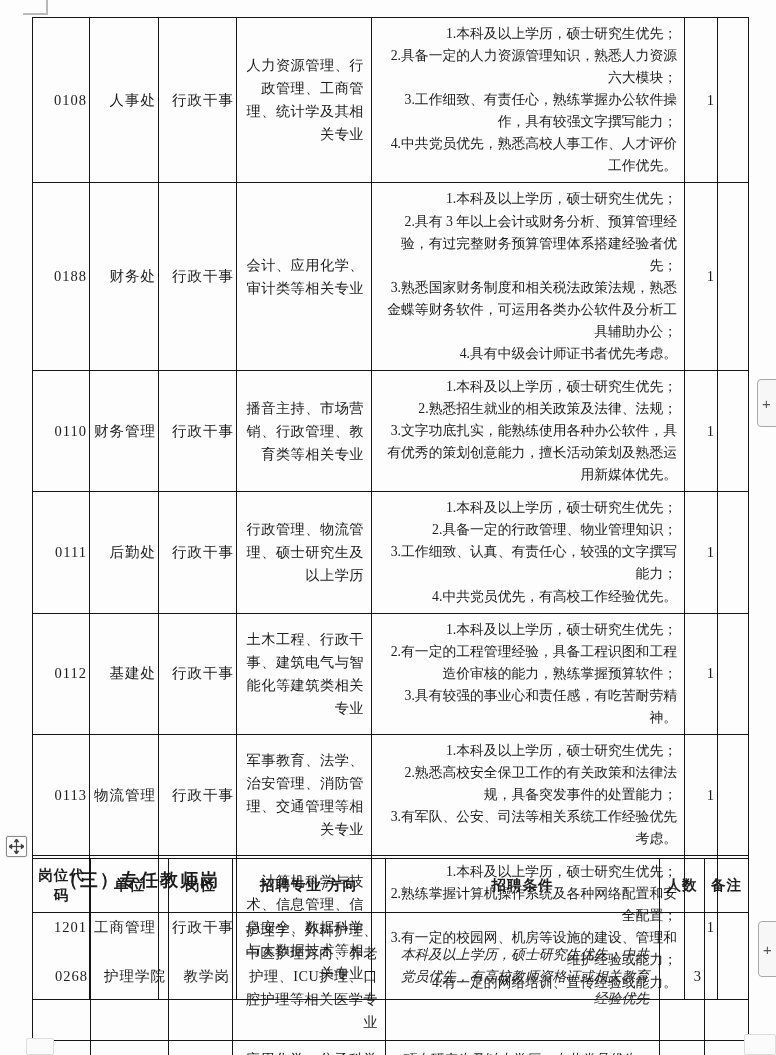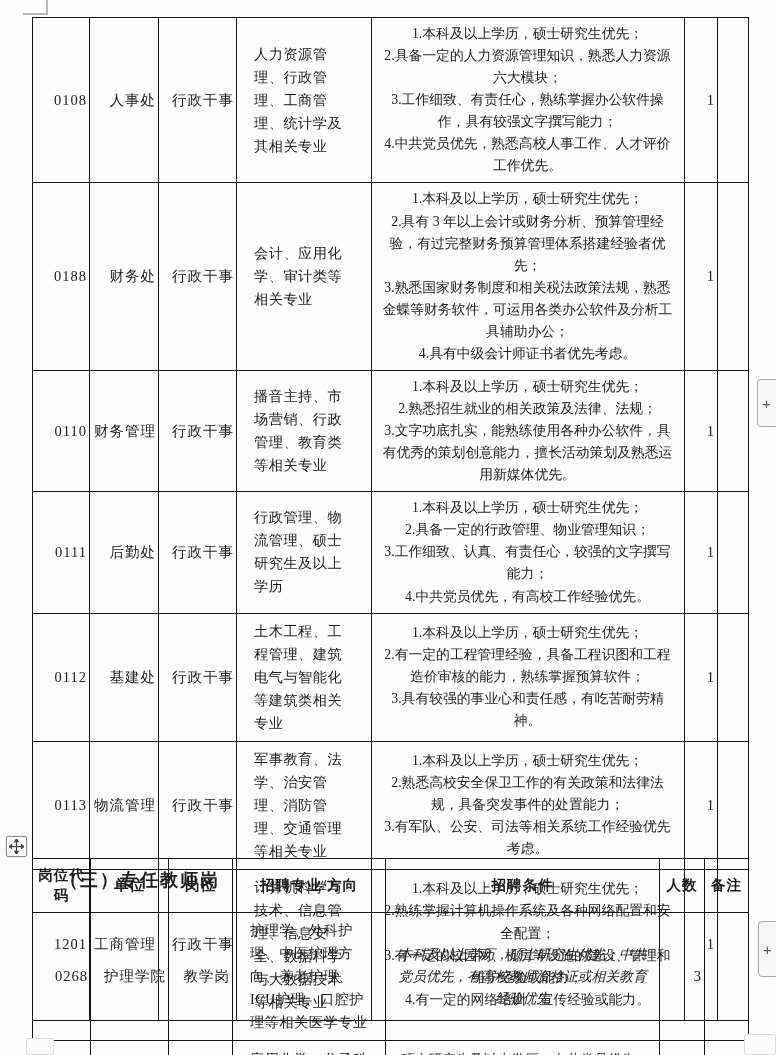--- a/index.html
+++ b/index.html
@@ -14,22 +14,22 @@
   
   .corner-mark {
     position:absolute; left:23px; top:0; width:25px; height:15px;
     border-right:2px solid #b9b9b9; border-bottom:2px solid #b9b9b9;
   }
   table { border-collapse:collapse; table-layout:fixed; position:absolute; left:32px; width:716px; }
   td, th { border:1.5px solid #151515; overflow:hidden; }
   .t1 { top:17px; }
   .t2 { top:858px; }
   .c-center { text-align:right; vertical-align:middle; font-size:14.5px; letter-spacing:1px; padding:4px 2px; }
-  .c-major  { text-align:left; vertical-align:middle; font-size:14.2px; line-height:1.62; padding:6px 17px; letter-spacing:0.5px; }
-  .c-cond   { text-align:center; vertical-align:middle; font-size:13.8px; line-height:1.6; padding:5px 7px 5px 6px; white-space:pre-line;margin-left:48px; }
+  .c-major  { text-align:right; vertical-align:middle; font-size:14.2px; line-height:1.62; padding:6px 7px; letter-spacing:0.5px; }
+  .c-cond   { text-align:right; vertical-align:middle; font-size:13.8px; line-height:1.6; padding:5px 7px 5px 6px; white-space:pre-line;margin-left:48px; }
   .t2 th { font-weight:600; font-size:14.5px; text-align:center; vertical-align:middle; padding:7px 3px; line-height:1.35; letter-spacing:1px; }
   .t2 .c-cond { white-space:normal; padding:8px 10px;font-style:italic; }
   .section-title {
     position:absolute; left:60px; top:868px;
     font-size:18px; font-weight:bold; letter-spacing:2px;
   }
   .move-handle {
     position:absolute; left:6px; top:836px; width:21px; height:21px;
     background:#fff; border:1px solid #8a8a8a; border-radius:2px;
     display:flex; align-items:center; justify-content:center;
@@ -108,21 +108,21 @@
 2.具备一定的行政管理、物业管理知识；
 3.工作细致、认真、有责任心，较强的文字撰写能力；
 4.中共党员优先，有高校工作经验优先。</td>
       <td class="c-center">1</td>
       <td class="c-center"></td>
     </tr>
     <tr>
       <td class="c-center">0112</td>
       <td class="c-center">基建处</td>
       <td class="c-center">行政干事</td>
-      <td class="c-major">土木工程、工程管理、建筑电气与智能化等建筑类相关专业</td>
+      <td class="c-major">土木工程、行政干事、建筑电气与智能化等建筑类相关专业</td>
       <td class="c-cond">1.本科及以上学历，硕士研究生优先；
 2.有一定的工程管理经验，具备工程识图和工程造价审核的能力，熟练掌握预算软件；
 3.具有较强的事业心和责任感，有吃苦耐劳精神。</td>
       <td class="c-center">1</td>
       <td class="c-center"></td>
     </tr>
     <tr>
       <td class="c-center">0113</td>
       <td class="c-center">物流管理</td>
       <td class="c-center">行政干事</td>

